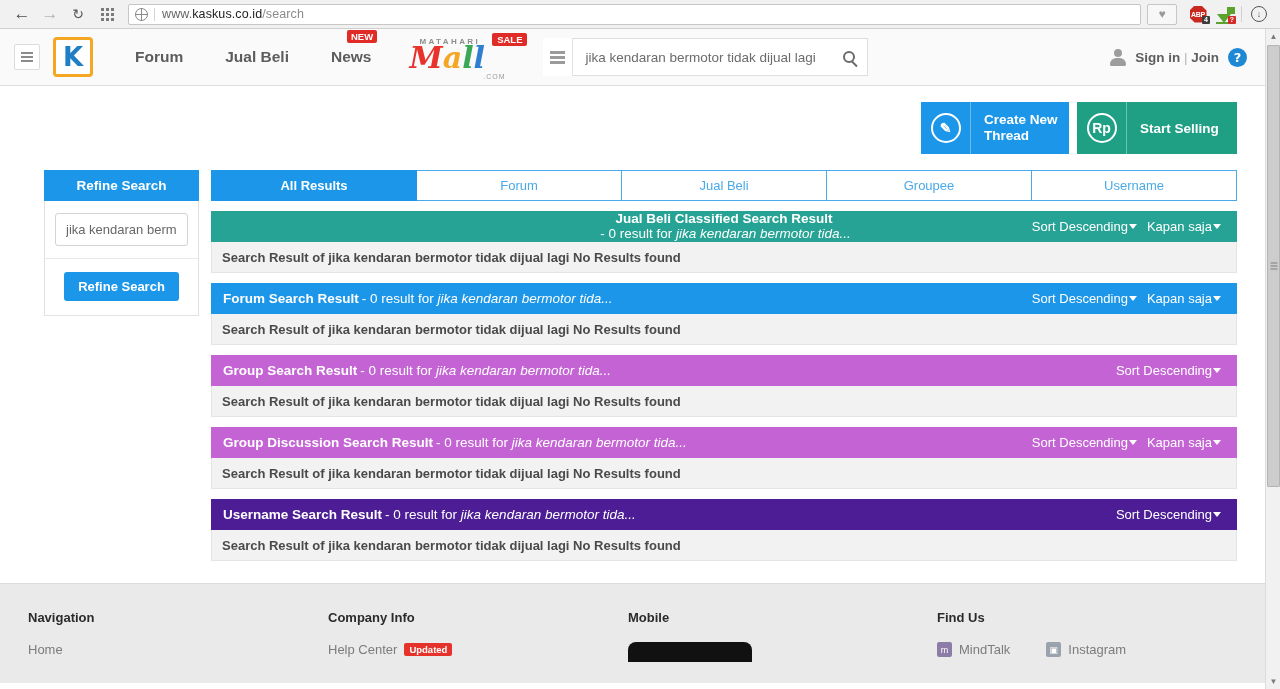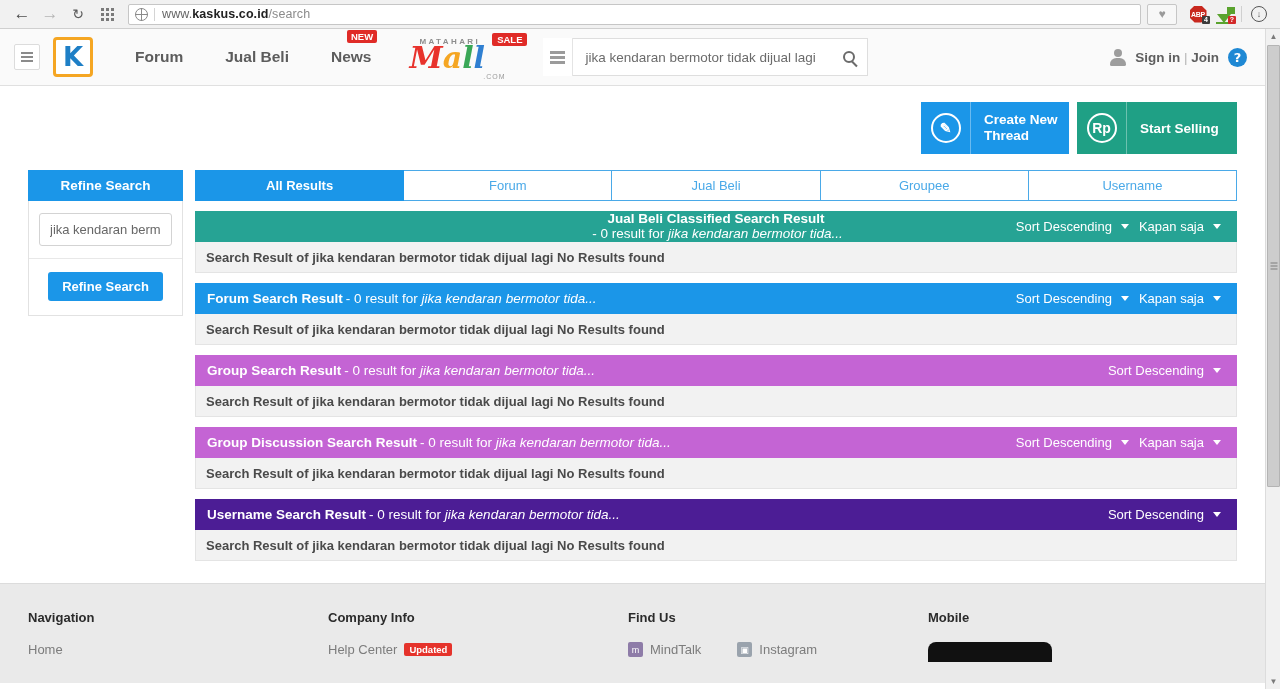--- a/index.html
+++ b/index.html
@@ -44,21 +44,21 @@
   .globe::before {
     content: ""; position: absolute; left: 5px; top: -1px; width: 1.3px;
     height: 13px; background: #8a8a8a;
   }
   .globe::after {
     content: ""; position: absolute; left: -1px; top: 5px; width: 13px;
     height: 1.3px; background: #8a8a8a;
   }
   .url-sep { width: 1px; height: 13px; background: #d4d4d4; margin-right: 7px; }
   .url-text { font-size: 12.5px; color: #8b8b8b; letter-spacing: .1px; white-space: nowrap; }
-  .url-text b { color: #222; font-weight: 700; }
+  .url-text b { color: #222; font-weight: 400; }
   .url-text .host-pre { color: #666; }
   .heart-btn {
     width: 30px; height: 21px; border: 1px solid #c6c6c6; border-radius: 2px;
     background: #f7f7f7; display: flex; align-items: center; justify-content: center;
     color: #9a9a9a; font-size: 12px; margin-right: 8px;
   }
   .ext-icon { width: 26px; height: 24px; position: relative; display: flex;
               align-items: center; justify-content: center; }
   .abp {
     width: 17px; height: 17px; background: #c8281e; color: #fff;
@@ -201,21 +201,21 @@
   .circ-ic {
     width: 30px; height: 30px; border-radius: 50%; border: 2px solid #fff;
     display: flex; align-items: center; justify-content: center;
     font-size: 14px; font-weight: 700;
   }
   .act-label { padding-left: 13px; }
   .act-label.two { line-height: 16px; }
 
   
   .main {
-    display: flex; padding: 0 28px 0 28px; gap: 12px; align-items: flex-start;
+    display: flex; padding: 0 28px 0 44px; gap: 12px; align-items: flex-start;
   }
   .sidebar { width: 155px; flex: none; }
   .refine-head {
     background: #1b96e8; color: #fff; font-weight: 700; font-size: 13.5px;
     height: 31px; display: flex; align-items: center; justify-content: center;
   }
   .refine-body {
     border: 1px solid #e2e2e2; border-top: none; background: #fff; padding: 12px 10px;
   }
   .refine-input {
@@ -245,21 +245,21 @@
     height: 31px; display: flex; align-items: center; padding: 0 12px;
     color: #fff; font-size: 13.5px; position: relative;
   }
   .rh-title { font-weight: 700; }
   .rh-rest { font-weight: 400; margin-left: 3px; }
   .rh-rest em { font-style: italic; }
   .rh-sorts {
     position: absolute; right: 12px; top: 0; height: 31px; display: flex;
     align-items: center; gap: 6px; font-size: 13px;
   }
-  .sort-item { display: flex; align-items: center; gap: 9px; padding-right: 4px; }
+  .sort-item { display: flex; align-items: center; gap: 1px; padding-right: 4px; }
   .caret {
     width: 0; height: 0; border-left: 4px solid transparent;
     border-right: 4px solid transparent; border-top: 5px solid #fff;
   }
   .result-body {
     background: #f2f2f2; border: 1px solid #e4e4e4; border-top: none;
     height: 31px; display: flex; align-items: center; padding: 0 10px;
     font-size: 13px; color: #4a4a4a; font-weight: 700;
   }
 
@@ -543,37 +543,37 @@
         <span>Home</span>
       </div>
     </div>
     <div class="fcol fcol-2">
       <h4>Company Info</h4>
       <div class="flink">
         <span>Help Center</span>
         <span class="badge-upd">Updated</span>
       </div>
     </div>
+    <div class="fcol fcol-4">
+      <h4>Mobile</h4>
+      <div class="phone"></div>
+    </div>
     <div class="fcol fcol-3">
       <h4>Find Us</h4>
       <div class="find-row">
         <div class="soc">
           <span class="soc-ic">m</span>
           <span>MindTalk</span>
         </div>
         <div class="soc">
           <span class="soc-ic ig">▣</span>
           <span>Instagram</span>
         </div>
       </div>
     </div>
-    <div class="fcol fcol-4">
-      <h4>Mobile</h4>
-      <div class="phone"></div>
-    </div>
   </div>
 
 </div>
 
 <div class="scrollbar">
   <div class="sb-arrow">▲</div>
   <div class="sb-thumb">
     <div class="sb-grip">
         <i></i>
         <i></i>

